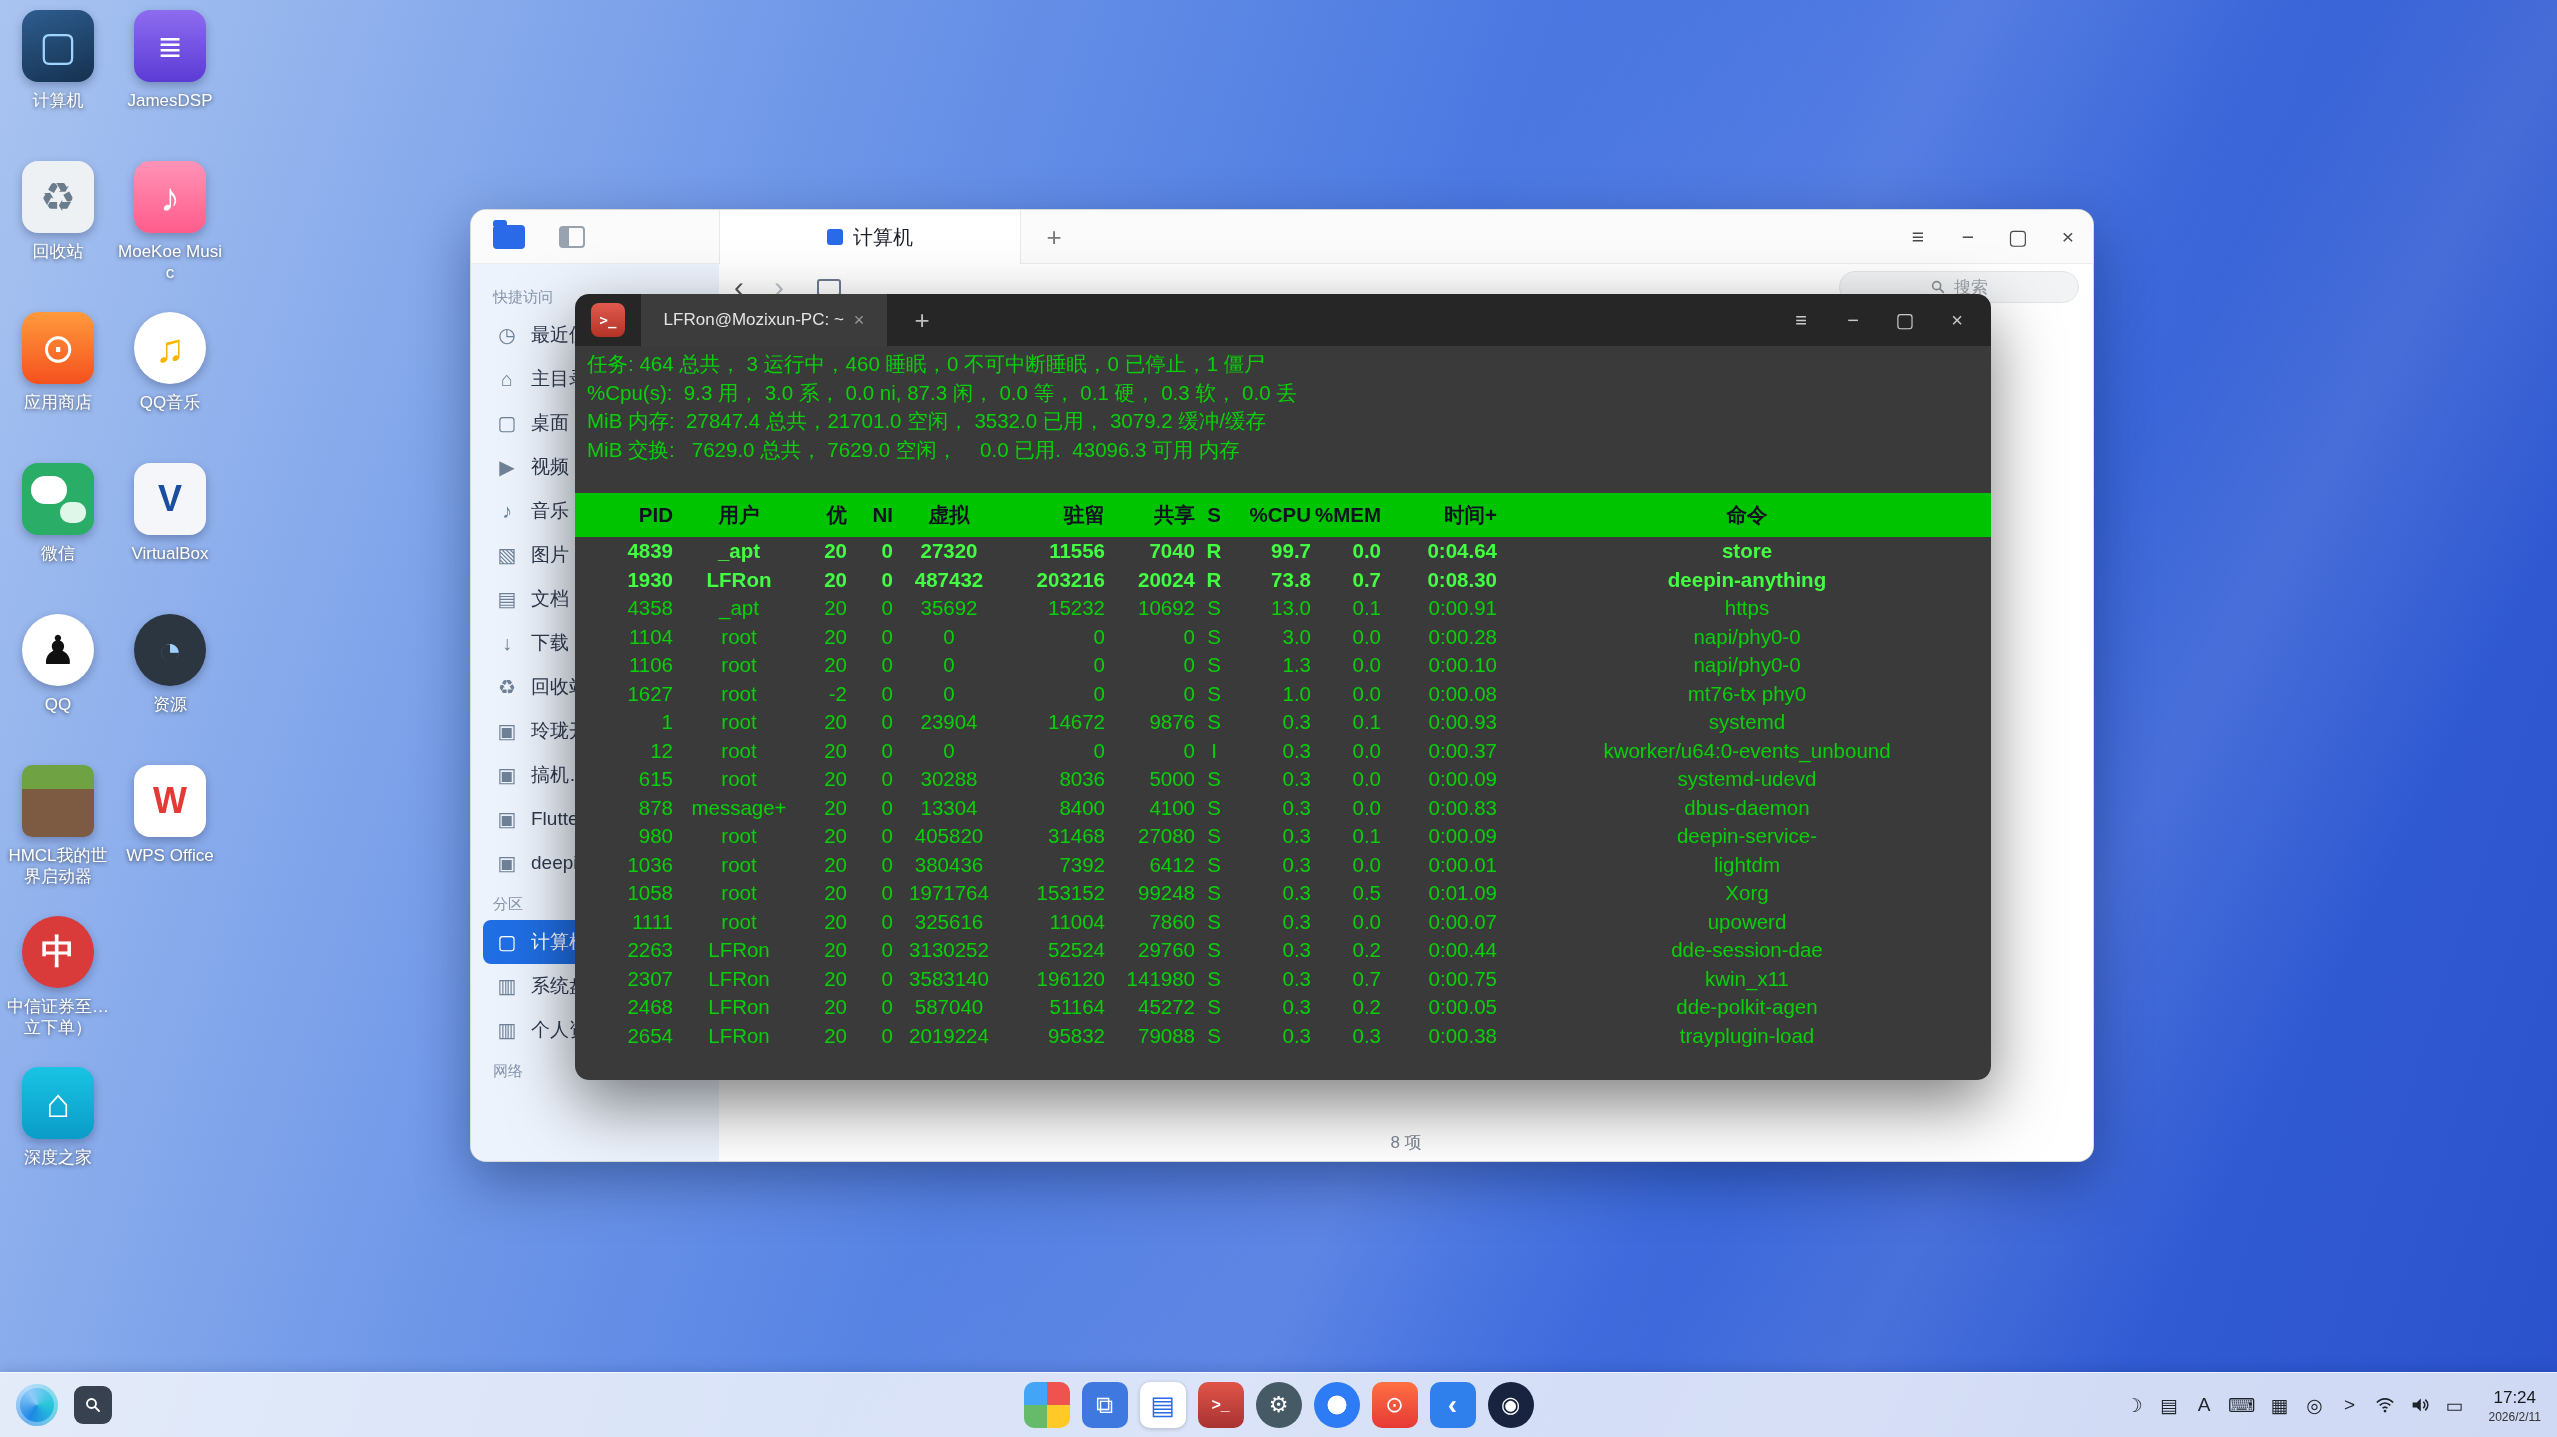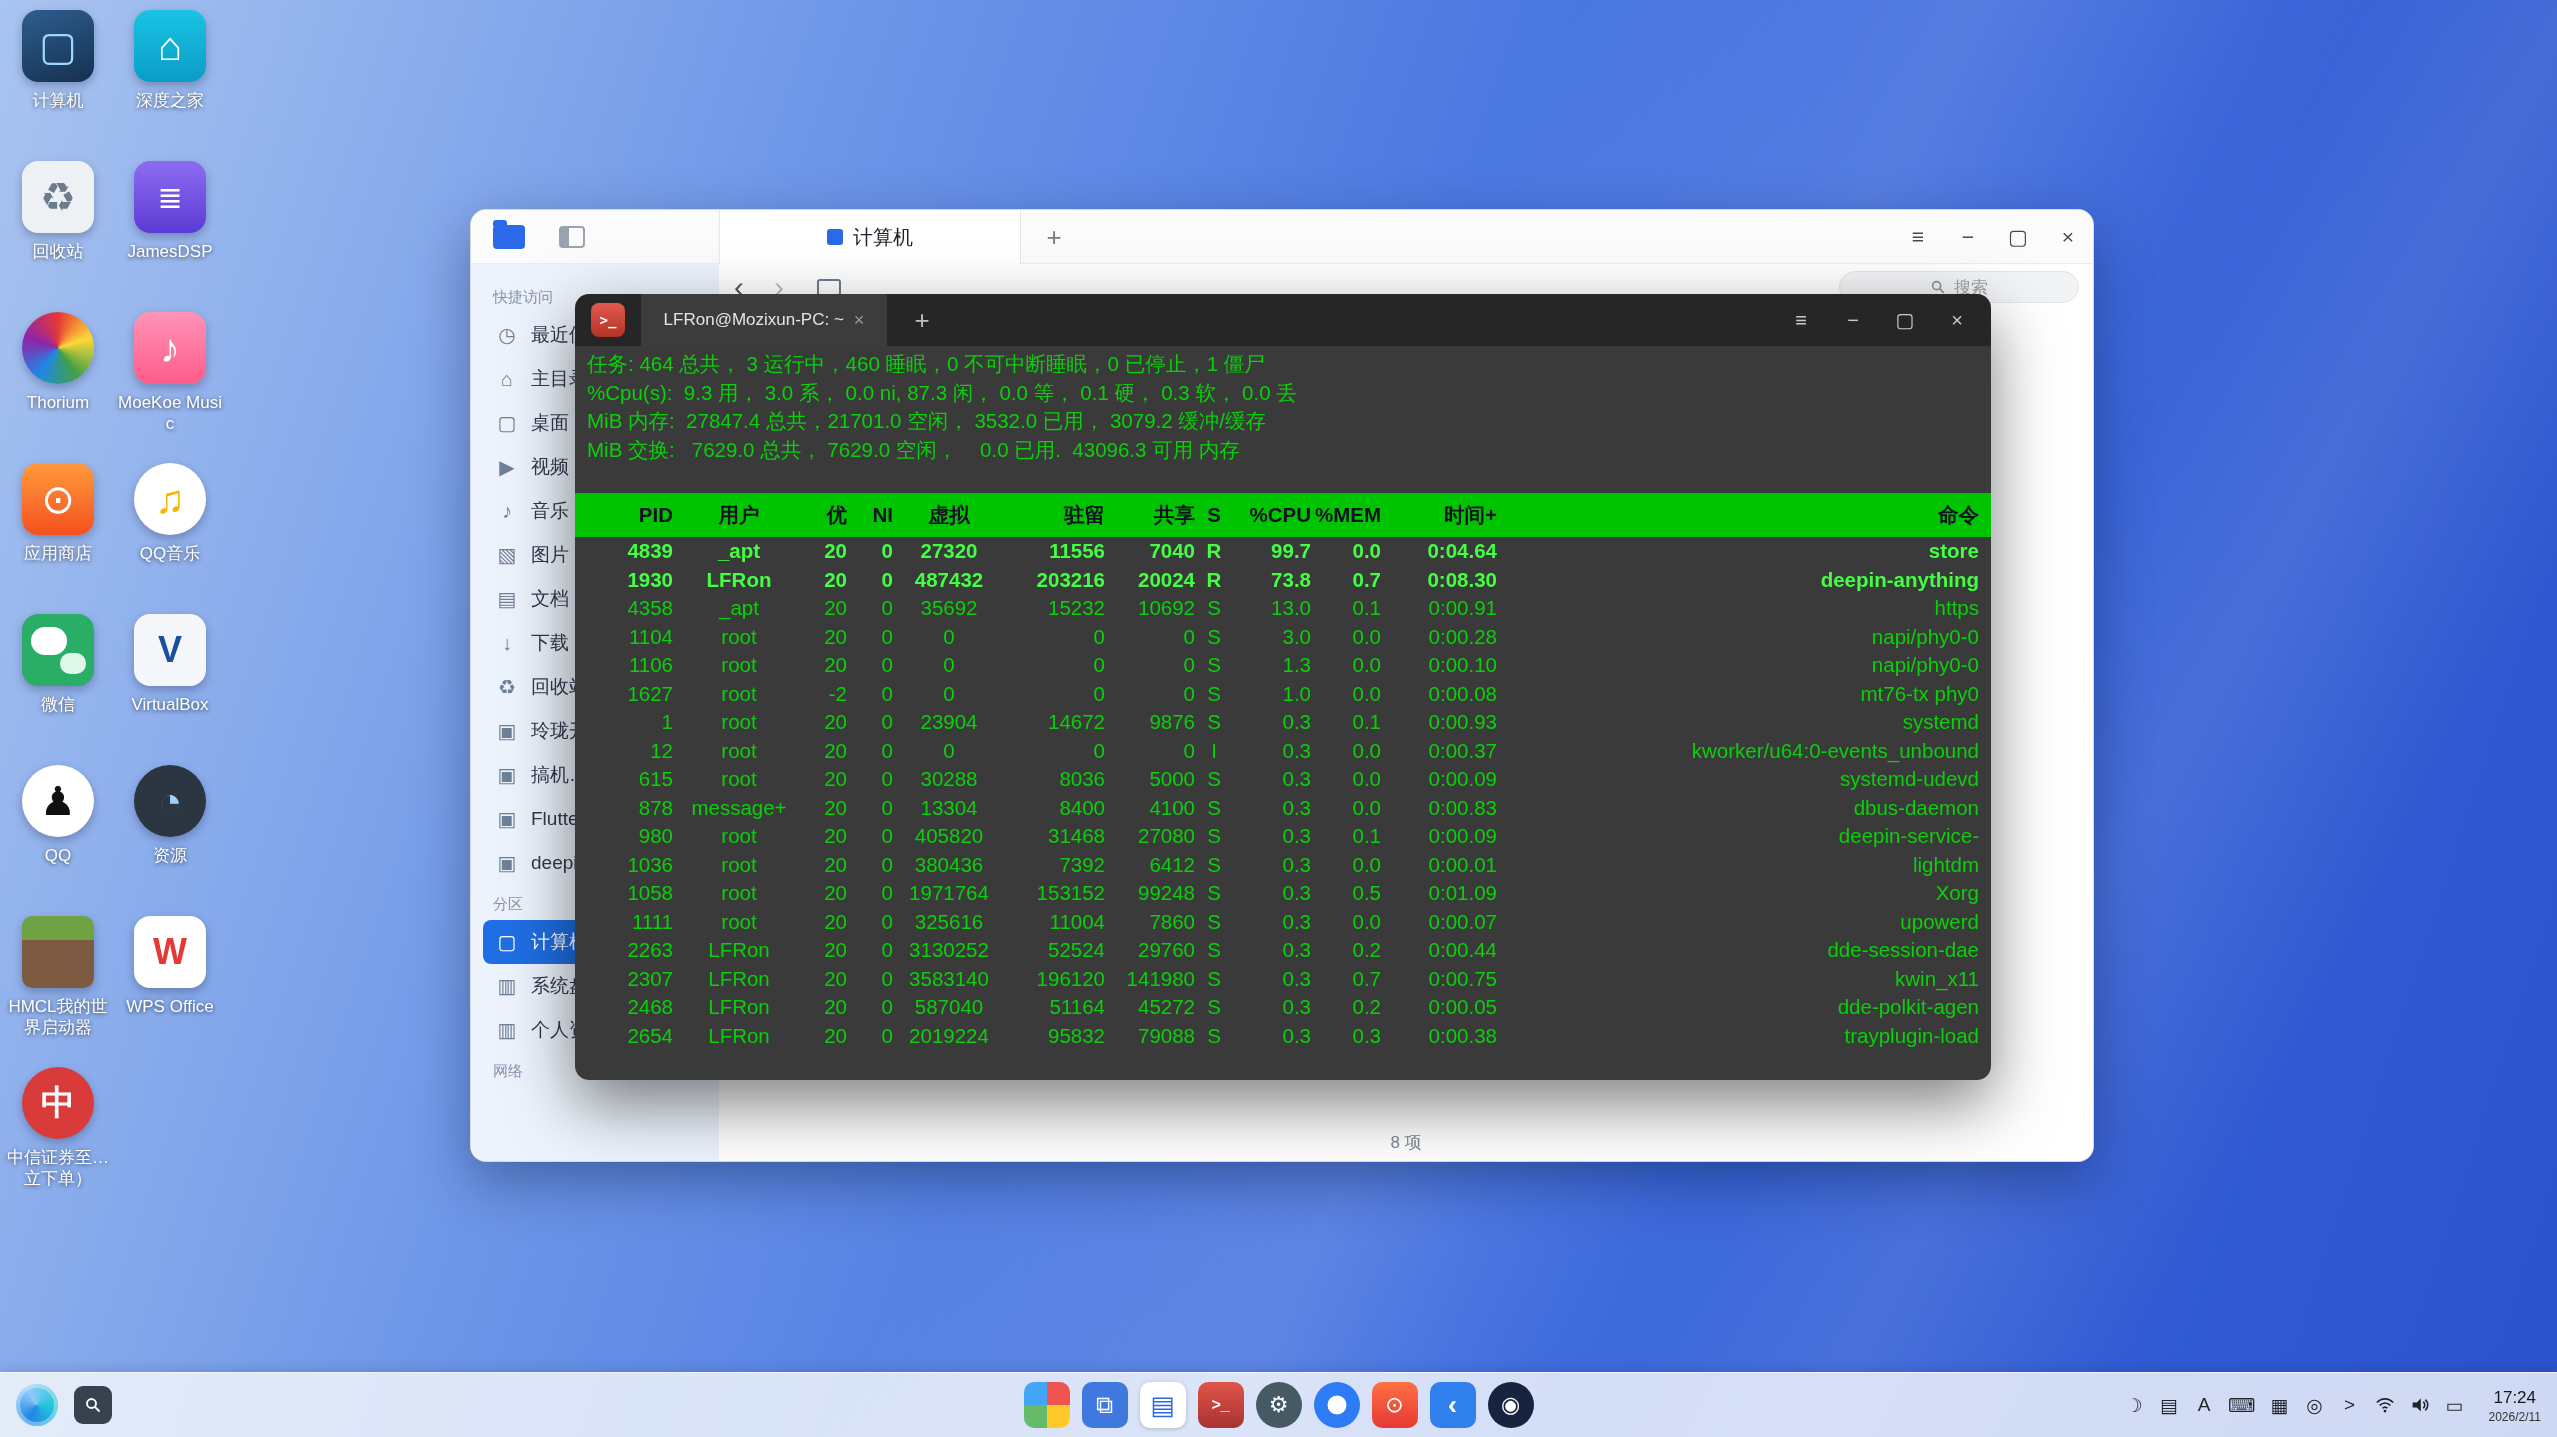--- a/index.html
+++ b/index.html
@@ -94,21 +94,21 @@
   .tc-user{width:118px;text-align:center;padding-left:14px;}
   .tc-pr{width:56px;}
   .tc-ni{width:46px;}
   .tc-virt{width:112px;text-align:center;}
   .tc-res{width:100px;}
   .tc-shr{width:90px;}
   .tc-s{width:38px;text-align:center;}
   .tc-cpu{width:78px;}
   .tc-mem{width:70px;}
   .tc-time{width:116px;}
-  .tc-cmd{flex:1 1 auto;text-align:right;padding-left:18px;}
+  .tc-cmd{flex:1 1 auto;text-align:center;padding-left:18px;}
 
   
   .dock{position:absolute;left:0;right:0;bottom:0;height:65px;background:rgba(250,251,253,.80);
     border-top:1px solid rgba(255,255,255,.65);box-shadow:0 -2px 12px rgba(0,20,60,.15);z-index:50;display:flex;align-items:center;padding:0 16px;}
   .dock-left{display:flex;align-items:center;gap:16px;}
   .deepin-logo{width:42px;height:42px;border-radius:50%;background:conic-gradient(from 210deg,#1e88e5,#90caf9,#26c6da,#1e88e5);
     box-shadow:inset 0 0 0 4px rgba(255,255,255,.35);}
   .dock-search{width:38px;height:38px;border-radius:9px;background:#37414f;display:flex;align-items:center;justify-content:center;}
   .dock-center{position:absolute;left:50%;transform:translateX(-50%);display:flex;align-items:center;gap:12px;}
   .dk-item{width:46px;height:46px;border-radius:10px;display:flex;align-items:center;justify-content:center;
@@ -140,24 +140,20 @@
         <div class="di-img ic-computer">
           <span class="di-glyph">▢</span>
         </div>
         <div class="di-label">计算机</div>
       </div>
       <div class="desk-item">
         <div class="di-img ic-trash">
           <span class="di-glyph">♻</span>
         </div>
         <div class="di-label">回收站</div>
-      </div>
-      <div class="desk-item">
-        <div class="di-img ic-thorium"></div>
-        <div class="di-label">Thorium</div>
       </div>
       <div class="desk-item">
         <div class="di-img ic-app-store">
           <span class="di-glyph">⊙</span>
         </div>
         <div class="di-label">应用商店</div>
       </div>
       <div class="desk-item">
         <div class="di-img ic-wechat"></div>
         <div class="di-label">微信</div>

